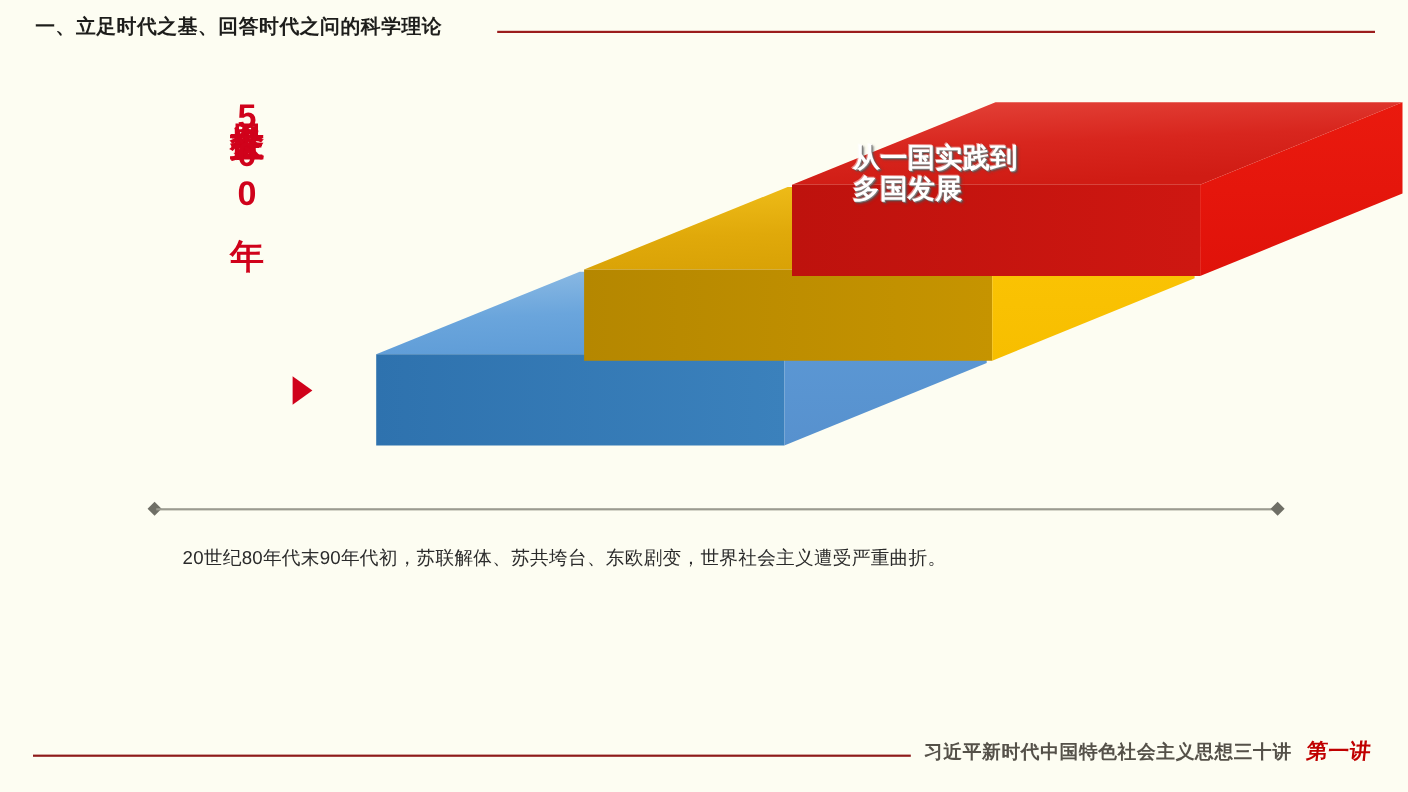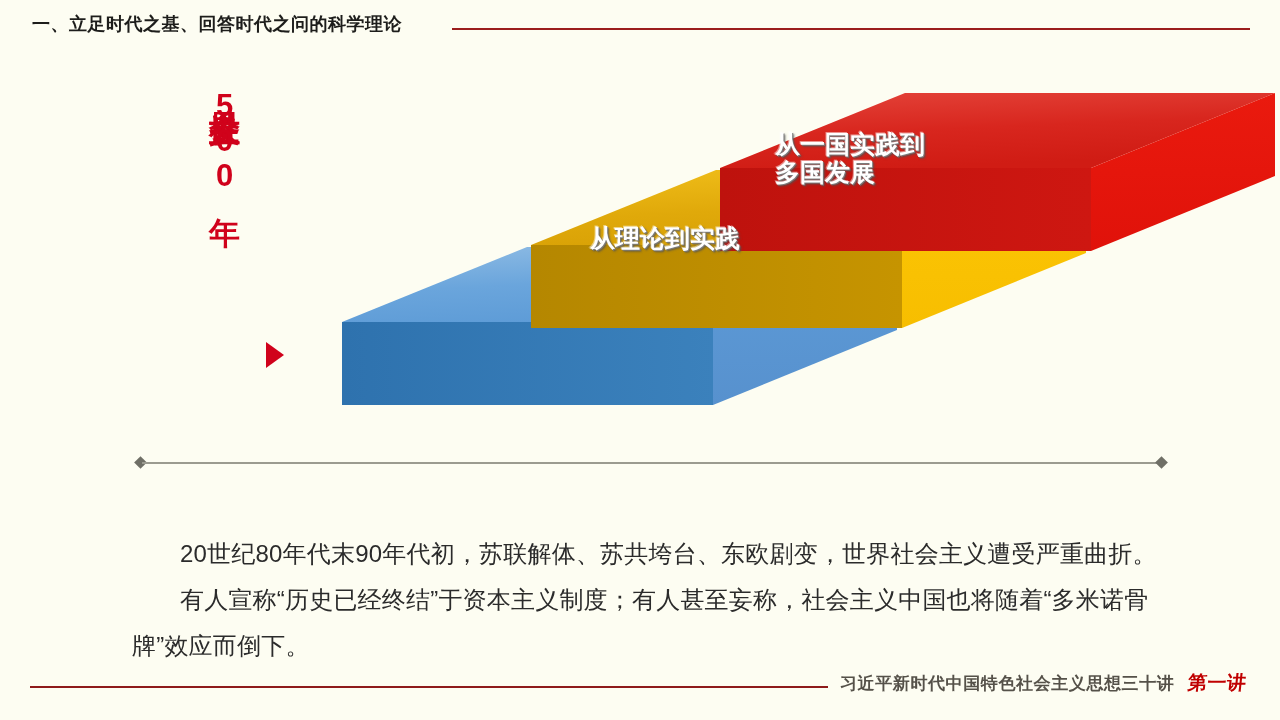--- a/index.html
+++ b/index.html
@@ -129,26 +129,25 @@
   }
   .divider-dot.left  { left: 0px; }
   .divider-dot.right { left: 1021px; }
 
   
   .bodytext {
     position: absolute;
     left: 132px;
     top: 492px;
     width: 1040px;
-    font-size: 24px;
+    font-size: 17px;
     line-height: 1.92;
     color: #2b2b2b;
     font-family: "Liberation Sans", "DejaVu Sans", sans-serif;
     letter-spacing: 0.2px;
-    margin-top: 39px;
   }
   .bodytext p { margin: 0; }
   .indent { text-indent: 2em; }
 
   
   .footer {
     position: absolute;
     left: 0;
     top: 672px;
     width: 1280px;
@@ -260,34 +259,32 @@
         <polygon points="902,245 1086,170 1086,253 902,328" fill="url(#yellowSide)"></polygon>
       </g>
 
       <g>
         <polygon points="720,168 905,93 1275,93 1091,168" fill="url(#redTop)"></polygon>
         <polygon points="720,168 1091,168 1091,251 720,251" fill="url(#redFront)"></polygon>
         <polygon points="1091,168 1275,93 1275,176 1091,251" fill="url(#redSide)"></polygon>
       </g>
     </svg>
 
-    <div class="step-label label-yellow">从理论到实践</div>
     <div class="step-label label-red">从一国实践到
 多国发展</div>
   </div>
 
   <div class="divider">
     <div class="divider-dot left"></div>
     <div class="divider-line"></div>
     <div class="divider-dot right"></div>
   </div>
 
   <div class="bodytext">
     <p class="indent">20世纪80年代末90年代初，苏联解体、苏共垮台、东欧剧变，世界社会主义遭受严重曲折。</p>
-    <p class="indent">有人宣称“历史已经终结”于资本主义制度；有人甚至妄称，社会主义中国也将随着“多米诺骨牌”效应而倒下。</p>
   </div>
 
   <div class="footer">
     <div class="footer-rule"></div>
     <div class="footer-title">习近平新时代中国特色社会主义思想三十讲</div>
     <div class="footer-lecture">第一讲</div>
   </div>
 
 </div>
 

